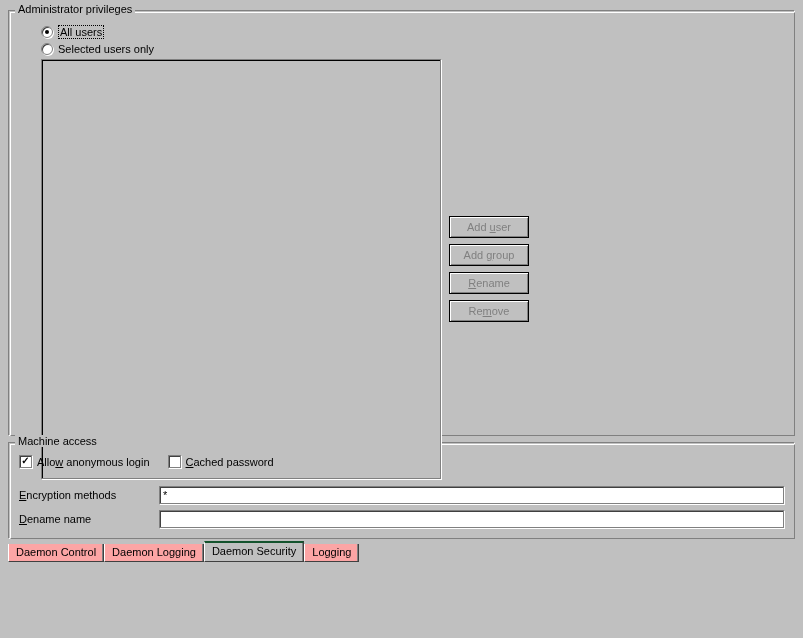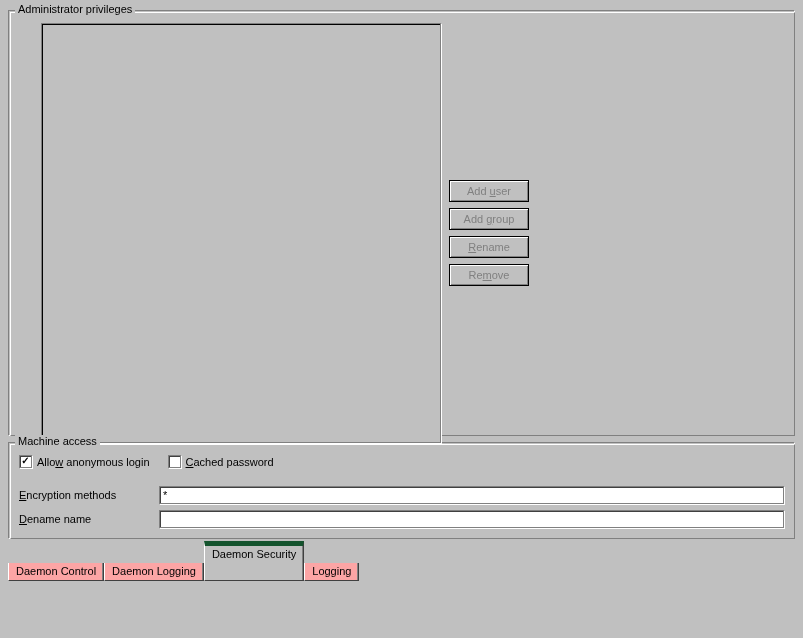--- a/index.html
+++ b/index.html
@@ -138,39 +138,47 @@
     border-top: none;
     border-right-color: #404040;
     border-bottom-color: #404040;
     box-shadow: -1px 0 0 #808080 inset;
     font: inherit;
     margin-right: 0px;
     position: relative;
   }
   .tab.active {
     background: #c0c0c0;
-    border-top: 5px solid #14532d;
+    border-top: 2px solid #14532d;
     z-index: 3;
-    padding-bottom: 20px;
+    padding-bottom: 4px;
     margin-top: -1px;
   }
   .checks-row {
     grid-column: 1 / span 2;
     display: flex;
     gap: 18px;
     align-items: center;
     margin-bottom: 12px;
   }
 </style>
 </head>
 <body>
 
 <div class="groupbox" style="height:426px;padding-left:32px;">
   <div class="legend">Administrator privileges</div>
   <div class="groupbox-inner">
+    <div class="radio-row">
+      <span class="radio-dot checked"></span>
+      <span class="focus-rect"><span></span><span class="u">A</span><span>ll users</span></span>
+    </div>
+    <div class="radio-row">
+      <span class="radio-dot"></span>
+      <span><span></span><span class="u">S</span><span>elected users only</span></span>
+    </div>
     <div class="admin-body">
       <div class="listbox"></div>
       <div class="btn-col">
         <button class="btn"><span>Add </span><span class="u">u</span><span>ser</span></button>
         <button class="btn"><span>Add </span><span class="u">g</span><span>roup</span></button>
         <button class="btn"><span></span><span class="u">R</span><span>ename</span></button>
         <button class="btn"><span>Re</span><span class="u">m</span><span>ove</span></button>
       </div>
     </div>
   </div>

